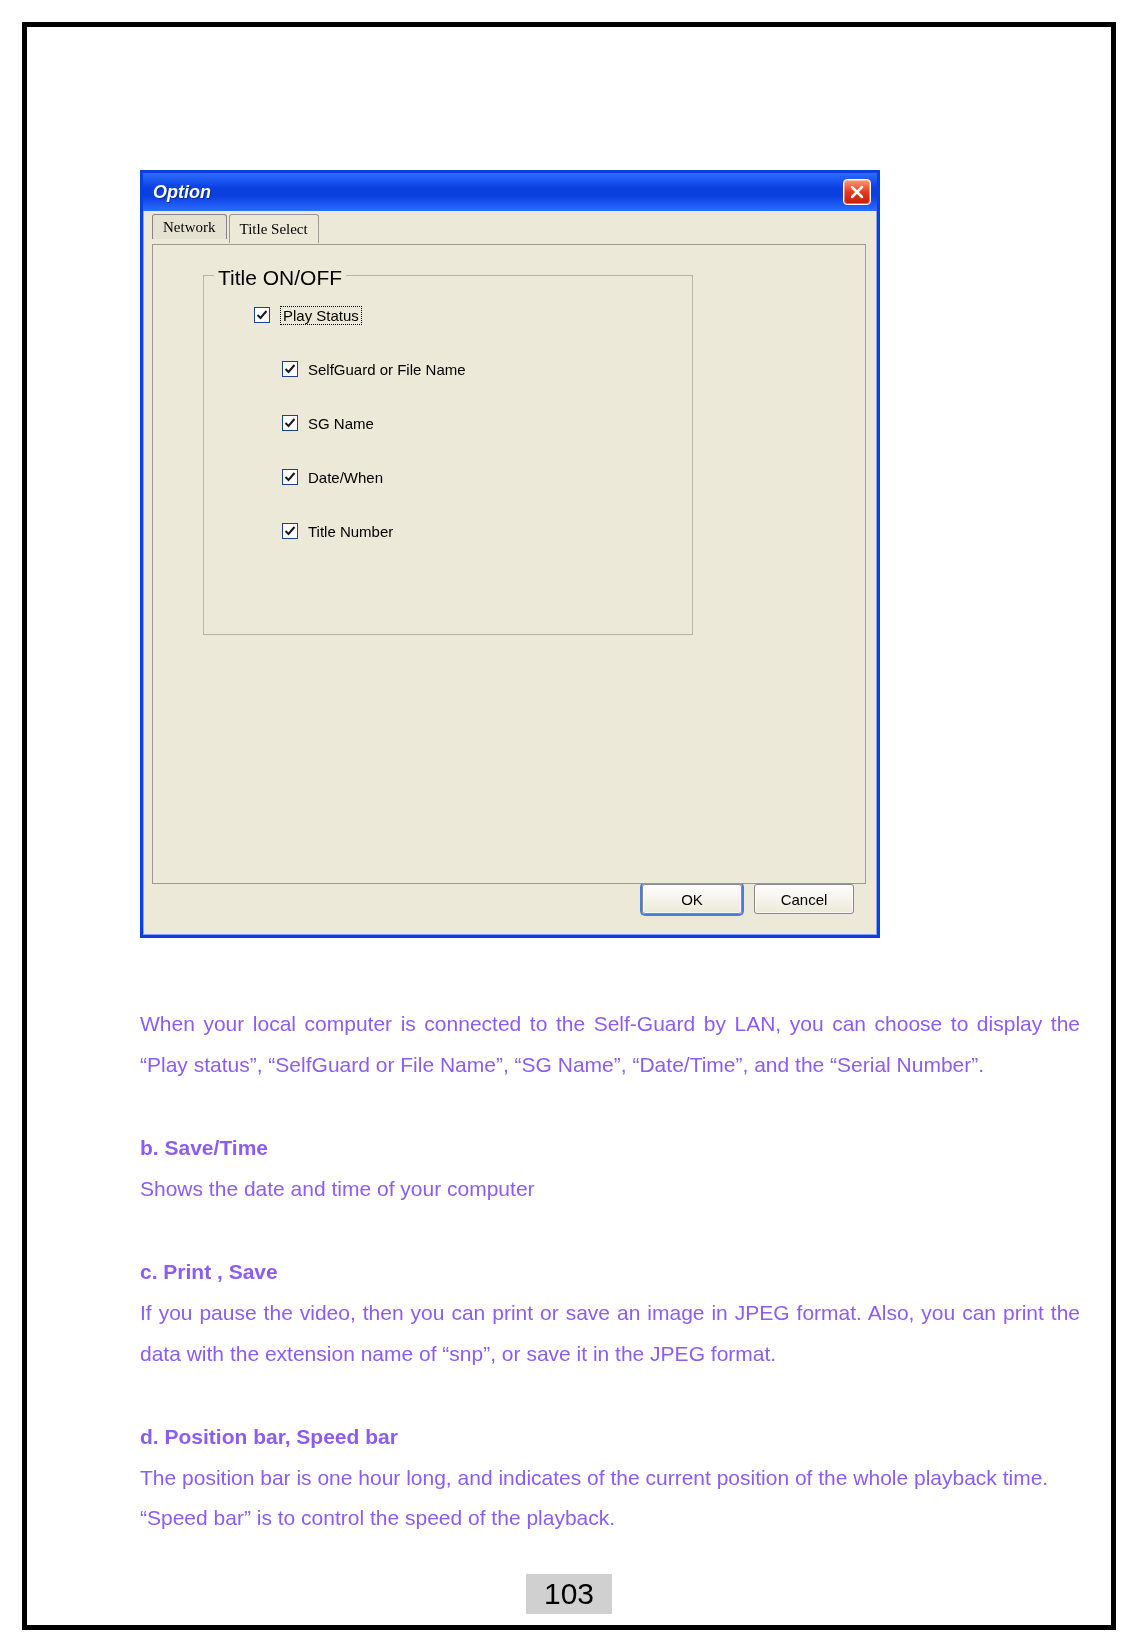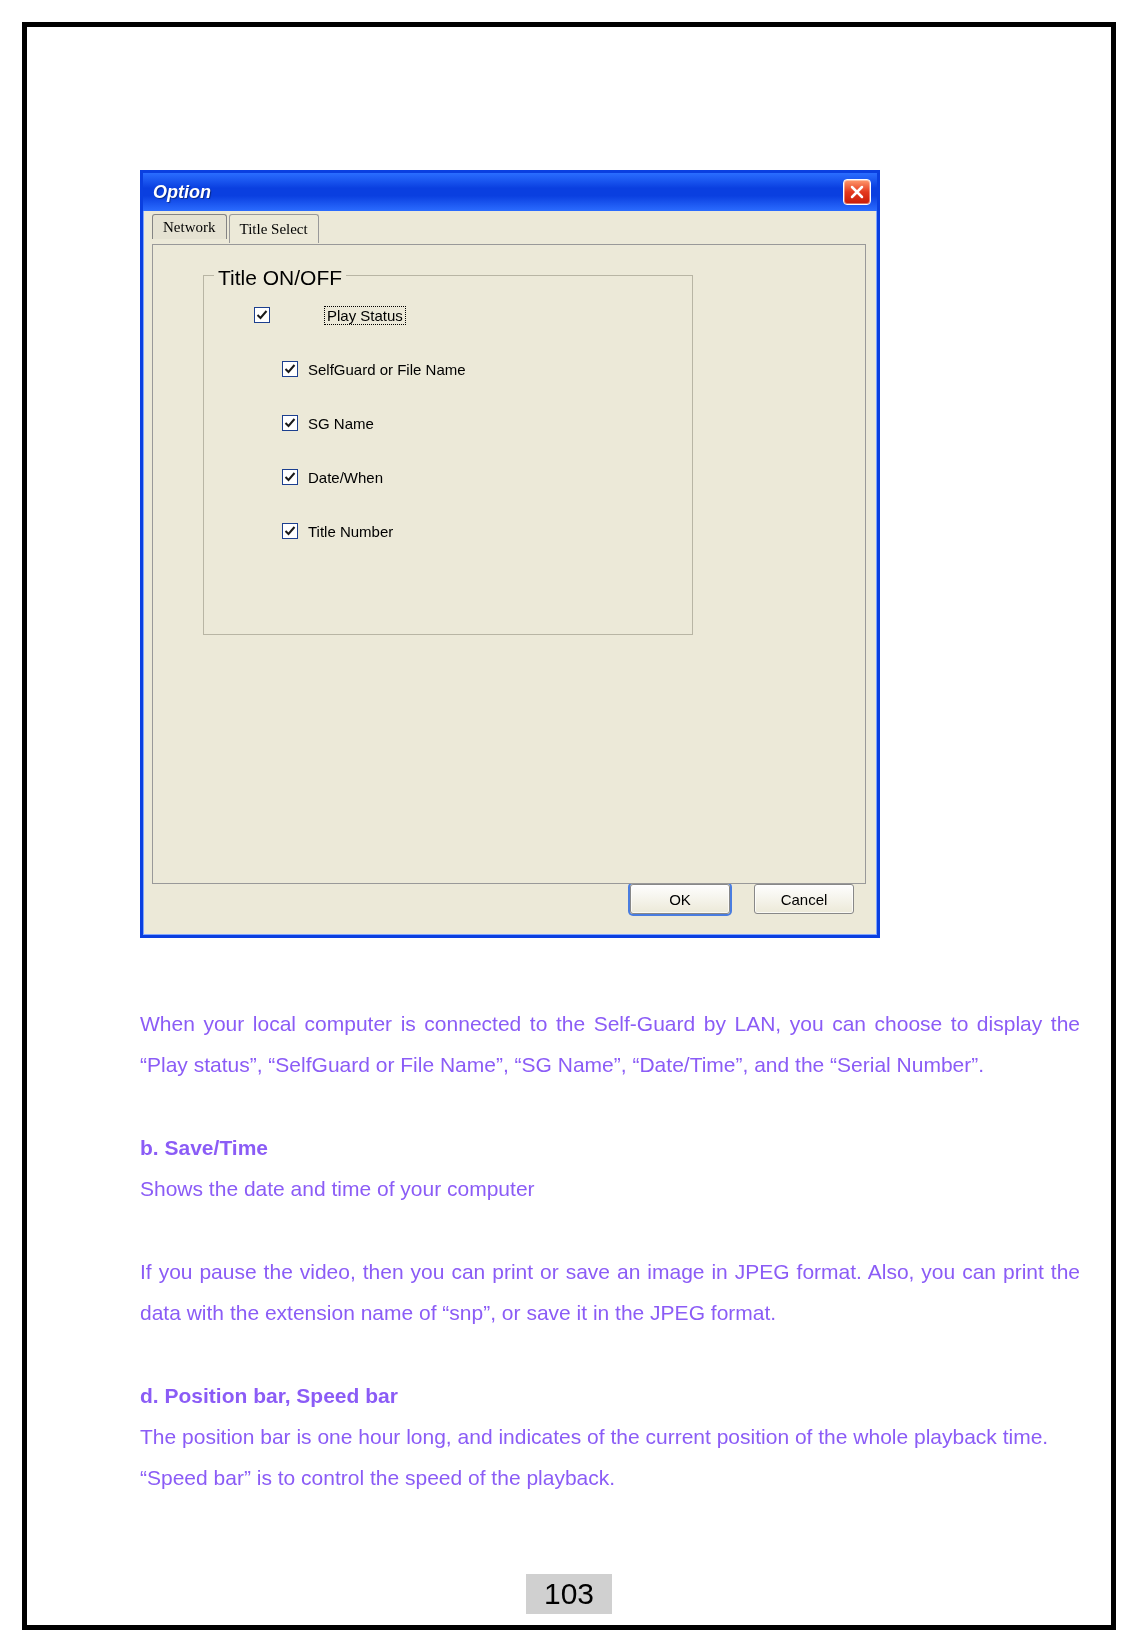--- a/index.html
+++ b/index.html
@@ -138,26 +138,26 @@
   .checkbox{
     width:16px;height:16px;
     border:1px solid #1c3f8f;
     background:#fff;
     margin-right:10px;
     display:inline-flex;align-items:center;justify-content:center;
     flex:none;
   }
   .checkbox svg{display:block;}
   .cb-label{white-space:nowrap;}
-  .focus-rect{border:1px dotted #000;padding:0 2px;margin-left:44px;}
+  .focus-rect{border:1px dotted #000;padding:0 2px;}
 
   
   .dlg-buttons{
     position:absolute;right:20px;bottom:18px;
-    display:flex;gap:24px;
+    display:flex;gap:12px;
     font-family:"Tahoma",Arial,sans-serif;
     font-size:15px;
   }
   .win-btn{
     min-width:100px;height:30px;
     border:1px solid #888;
     background:linear-gradient(to bottom,#fefefe,#ece9d8);
     border-radius:3px;
     display:flex;align-items:center;justify-content:center;
     cursor:pointer;
@@ -278,20 +278,21 @@
         </div>
       </div>
     </div>
 
     <div class="doc">
       <p class="para">When your local computer is connected to the Self-Guard by LAN, you can choose to display the “Play status”, “SelfGuard or File Name”, “SG Name”, “Date/Time”, and the “Serial Number”.</p>
       <div class="spacer"></div>
       <p class="heading">b. Save/Time</p>
       <p>Shows the date and time of your computer</p>
       <div class="spacer"></div>
+      <p class="heading">c. Print , Save</p>
       <p class="para">If you pause the video, then you can print or save an image in JPEG format. Also, you can print the data with the extension name of “snp”, or save it in the JPEG format.</p>
       <div class="spacer"></div>
       <p class="heading">d. Position bar, Speed bar</p>
       <p>The position bar is one hour long, and indicates of the current position of the whole playback time. “Speed bar” is to control the speed of the playback.</p>
     </div>
   </div>
 
   <div class="pagenum-box">
     <span>103</span>
   </div>

